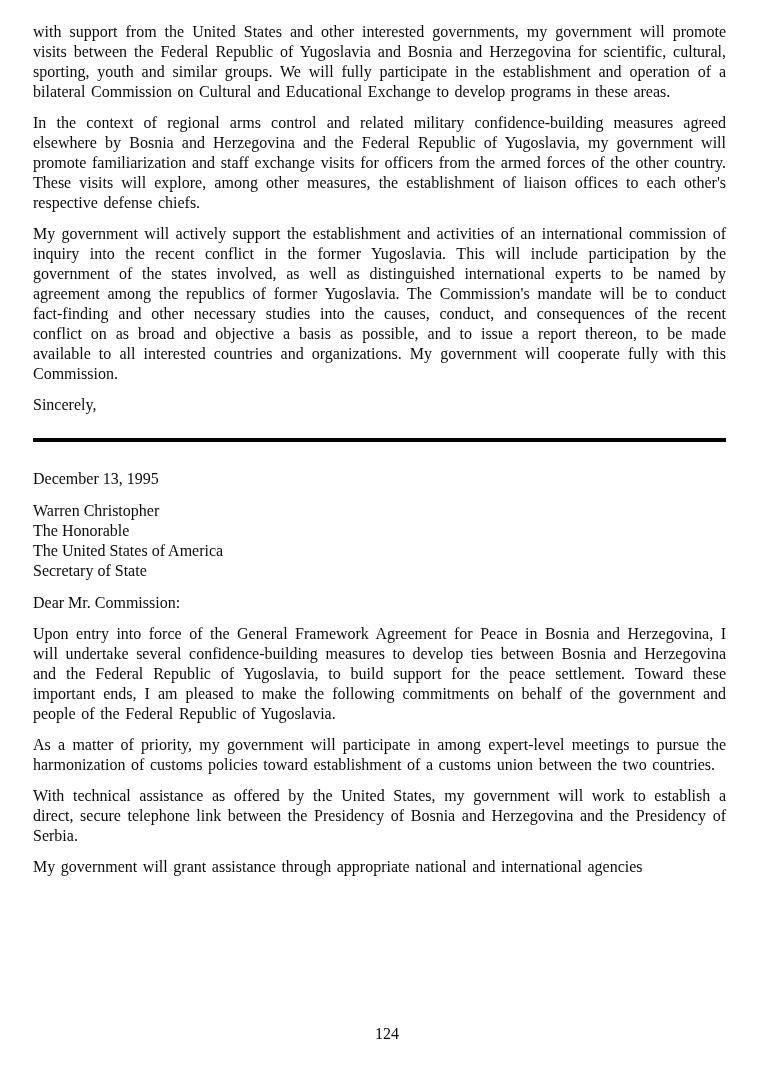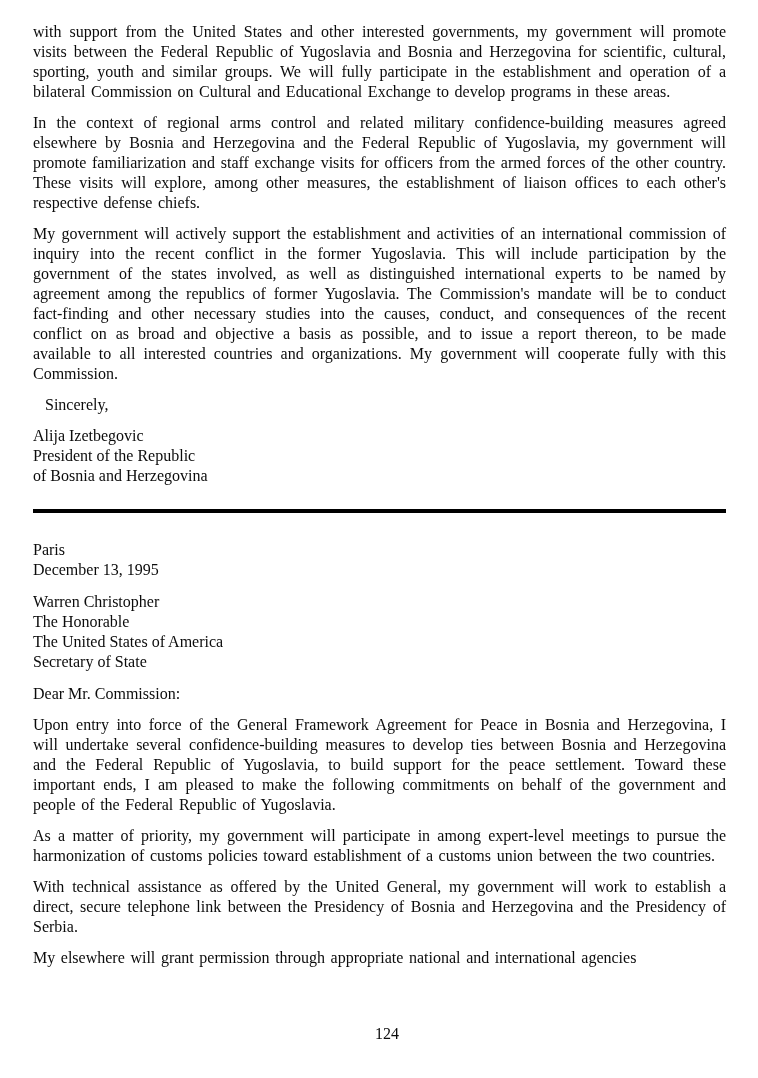--- a/index.html
+++ b/index.html
@@ -20,21 +20,21 @@
     padding: 22px 32px 0 33px;
     overflow: hidden;
     -webkit-font-smoothing: antialiased;
   }
   .body-para {
     text-align: justify;
     word-spacing: 1.6px;
     margin: 0 0 11px 0;
   }
   .closing {
-    margin: 9px 0 11px 12px;
+    margin: 9px 0 11px 0;
   }
   .block {
     margin: 0 0 12px 0;
   }
   .block p {
     margin: 0;
   }
   .divider {
     border: none;
     height: 4px;
@@ -58,45 +58,39 @@
 
 <div class="page">
 
   <section>
     <p class="body-para">with support from the United States and other interested governments, my government will promote visits between the Federal Republic of Yugoslavia and Bosnia and Herzegovina for scientific, cultural, sporting, youth and similar groups. We will fully participate in the establishment and operation of a bilateral Commission on Cultural and Educational Exchange to develop programs in these areas.</p>
     <p class="body-para">In the context of regional arms control and related military confidence-building measures agreed elsewhere by Bosnia and Herzegovina and the Federal Republic of Yugoslavia, my government will promote familiarization and staff exchange visits for officers from the armed forces of the other country. These visits will explore, among other measures, the establishment of liaison offices to each other's respective defense chiefs.</p>
     <p class="body-para">My government will actively support the establishment and activities of an international commission of inquiry into the recent conflict in the former Yugoslavia. This will include participation by the government of the states involved, as well as distinguished international experts to be named by agreement among the republics of former Yugoslavia. The Commission's mandate will be to conduct fact-finding and other necessary studies into the causes, conduct, and consequences of the recent conflict on as broad and objective a basis as possible, and to issue a report thereon, to be made available to all interested countries and organizations. My government will cooperate fully with this Commission.</p>
 
     <p class="closing">Sincerely,</p>
 
-    <div class="block">
-      <p>Alija Izetbegovic</p>
-      <p>President of the Republic</p>
-      <p>of Bosnia and Herzegovina</p>
-    </div>
   </section>
 
   <hr class="divider">
 
   <section>
     <div class="block">
-      <p>Paris</p>
       <p>December 13, 1995</p>
     </div>
 
     <div class="block">
       <p>Warren Christopher</p>
       <p>The Honorable</p>
       <p>The United States of America</p>
       <p>Secretary of State</p>
     </div>
 
     <p class="salutation">Dear Mr. Commission:</p>
 
     <p class="body-para">Upon entry into force of the General Framework Agreement for Peace in Bosnia and Herzegovina, I will undertake several confidence-building measures to develop ties between Bosnia and Herzegovina and the Federal Republic of Yugoslavia, to build support for the peace settlement. Toward these important ends, I am pleased to make the following commitments on behalf of the government and people of the Federal Republic of Yugoslavia.</p>
     <p class="body-para">As a matter of priority, my government will participate in among expert-level meetings to pursue the harmonization of customs policies toward establishment of a customs union between the two countries.</p>
-    <p class="body-para">With technical assistance as offered by the United General, my government will work to establish a direct, secure telephone link between the Presidency of Bosnia and Herzegovina and the Presidency of Serbia.</p>
-    <p class="body-para">My elsewhere will grant permission through appropriate national and international agencies</p>
+    <p class="body-para">With technical assistance as offered by the United States, my government will work to establish a direct, secure telephone link between the Presidency of Bosnia and Herzegovina and the Presidency of Serbia.</p>
+    <p class="body-para">My government will grant assistance through appropriate national and international agencies</p>
   </section>
 
   <div class="page-number">124</div>
 
 </div>
 
 </body></html>

